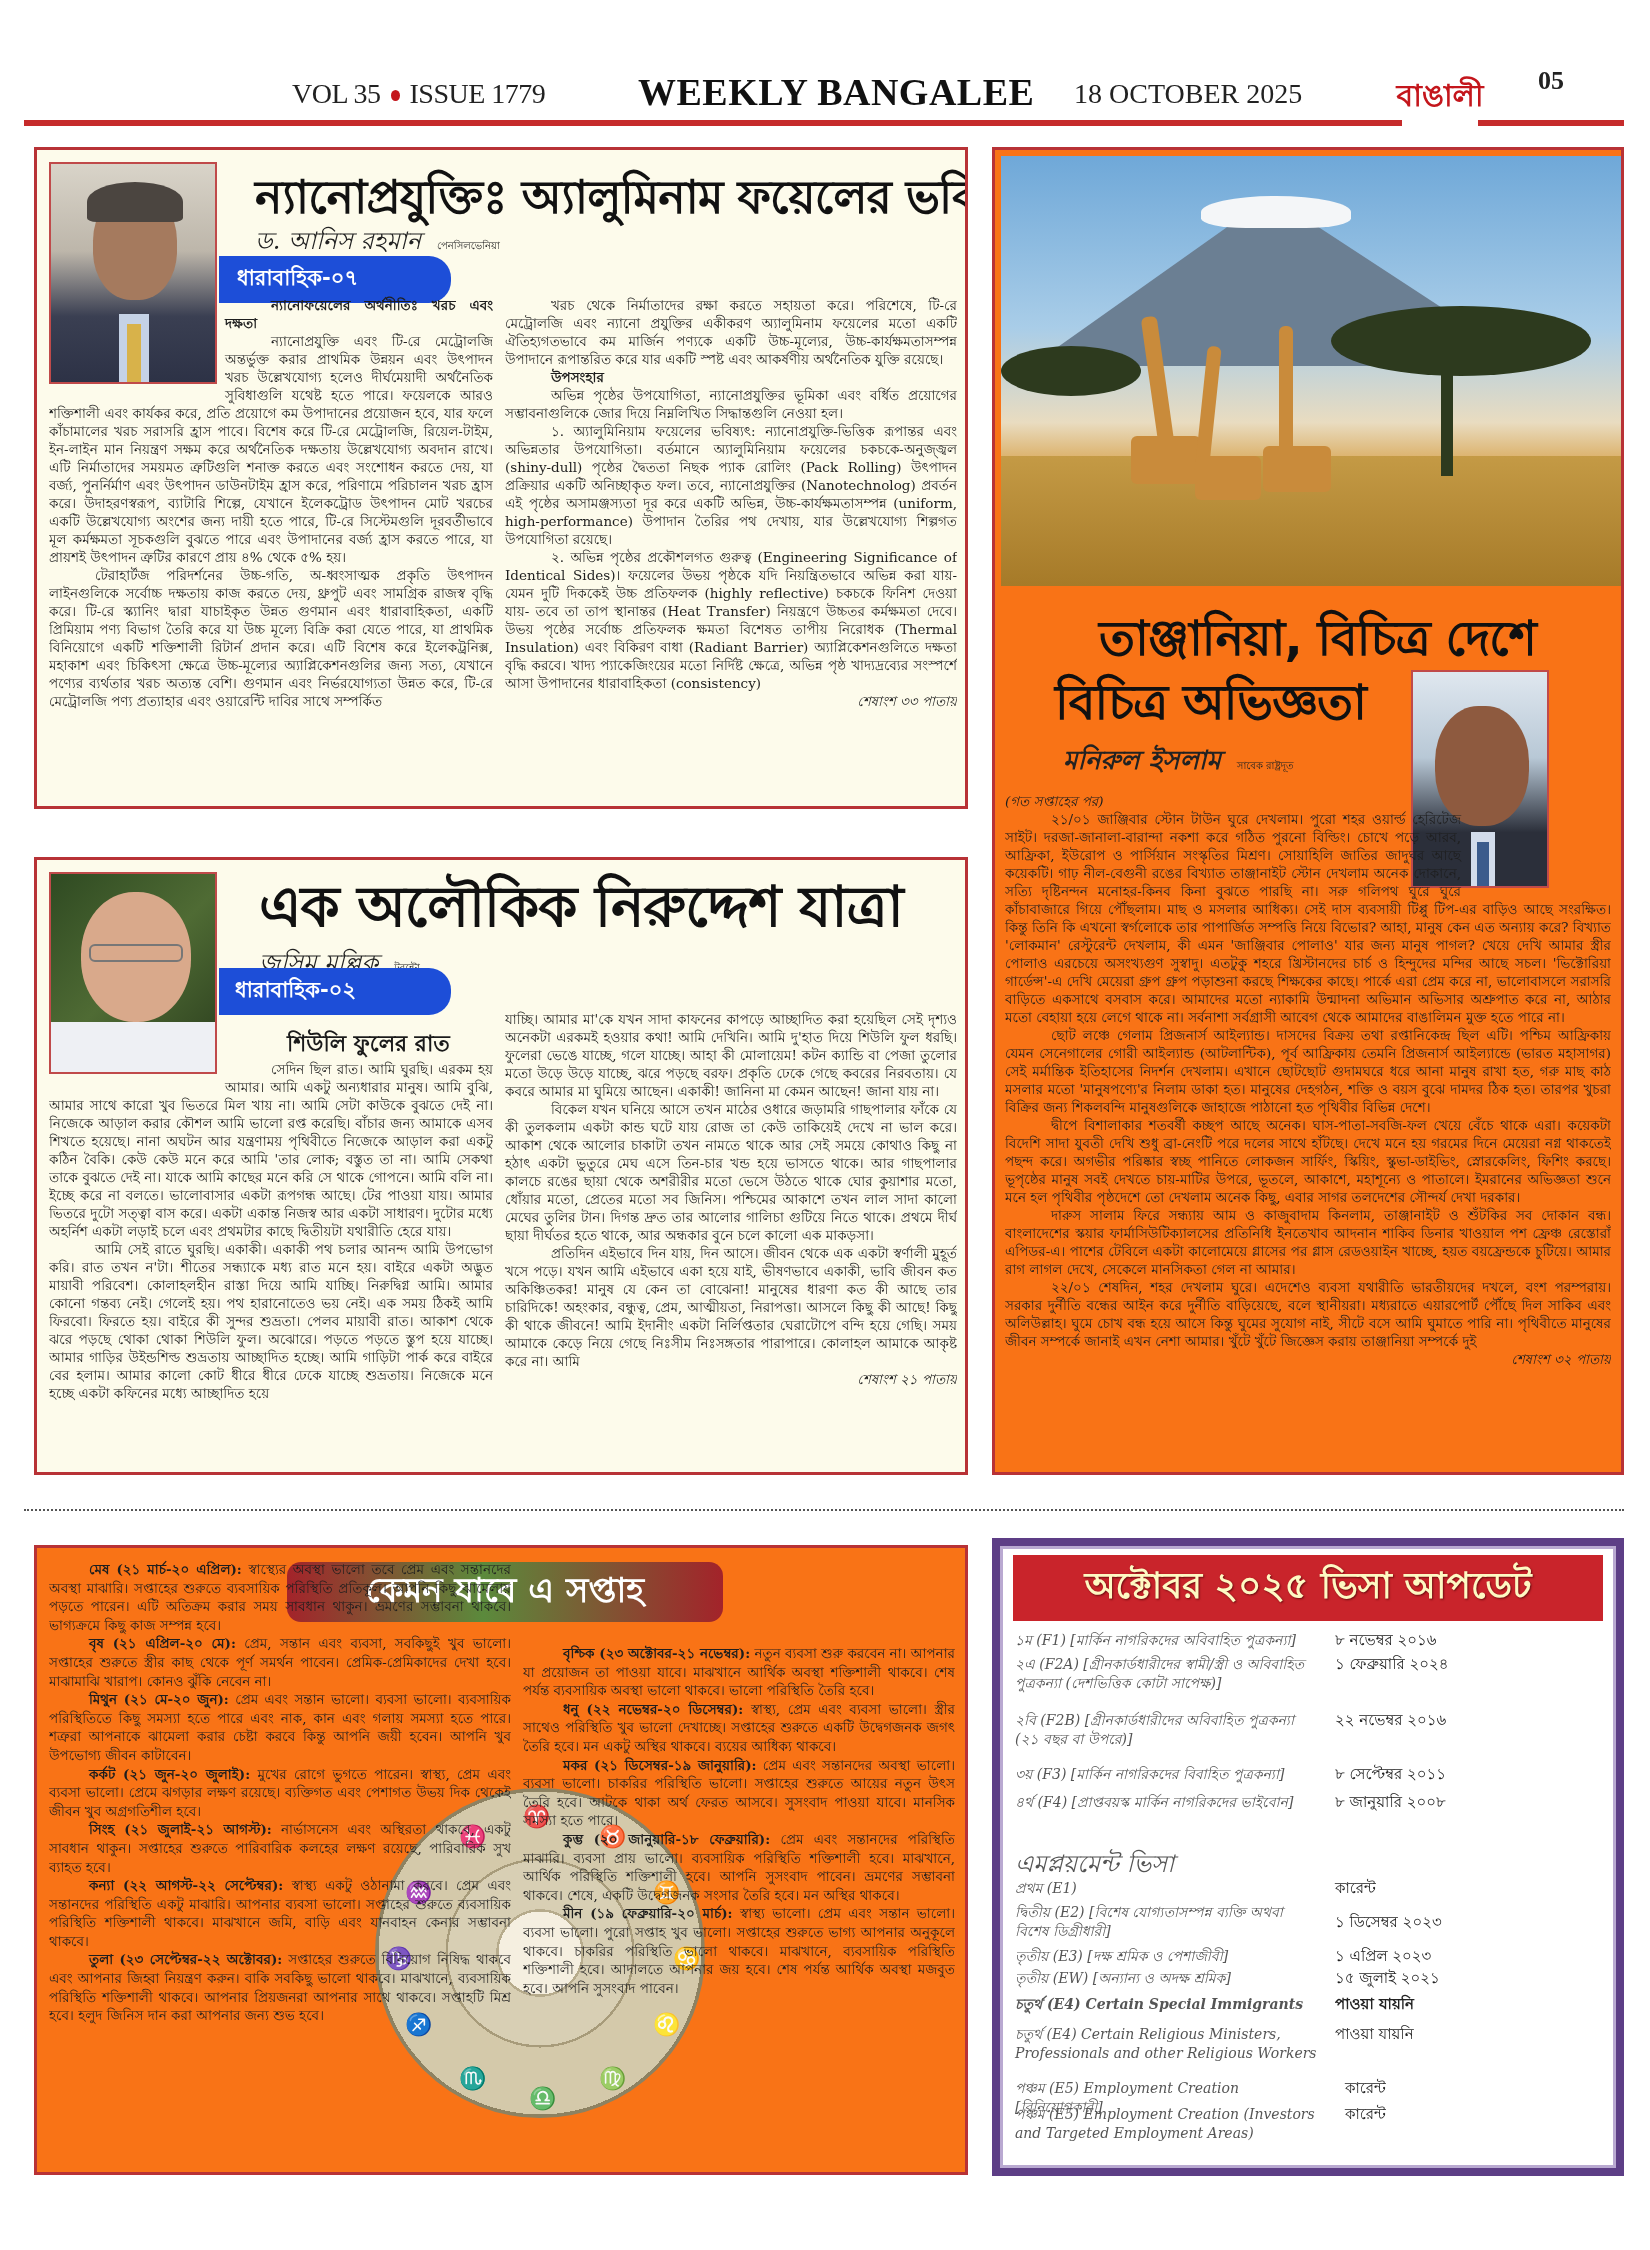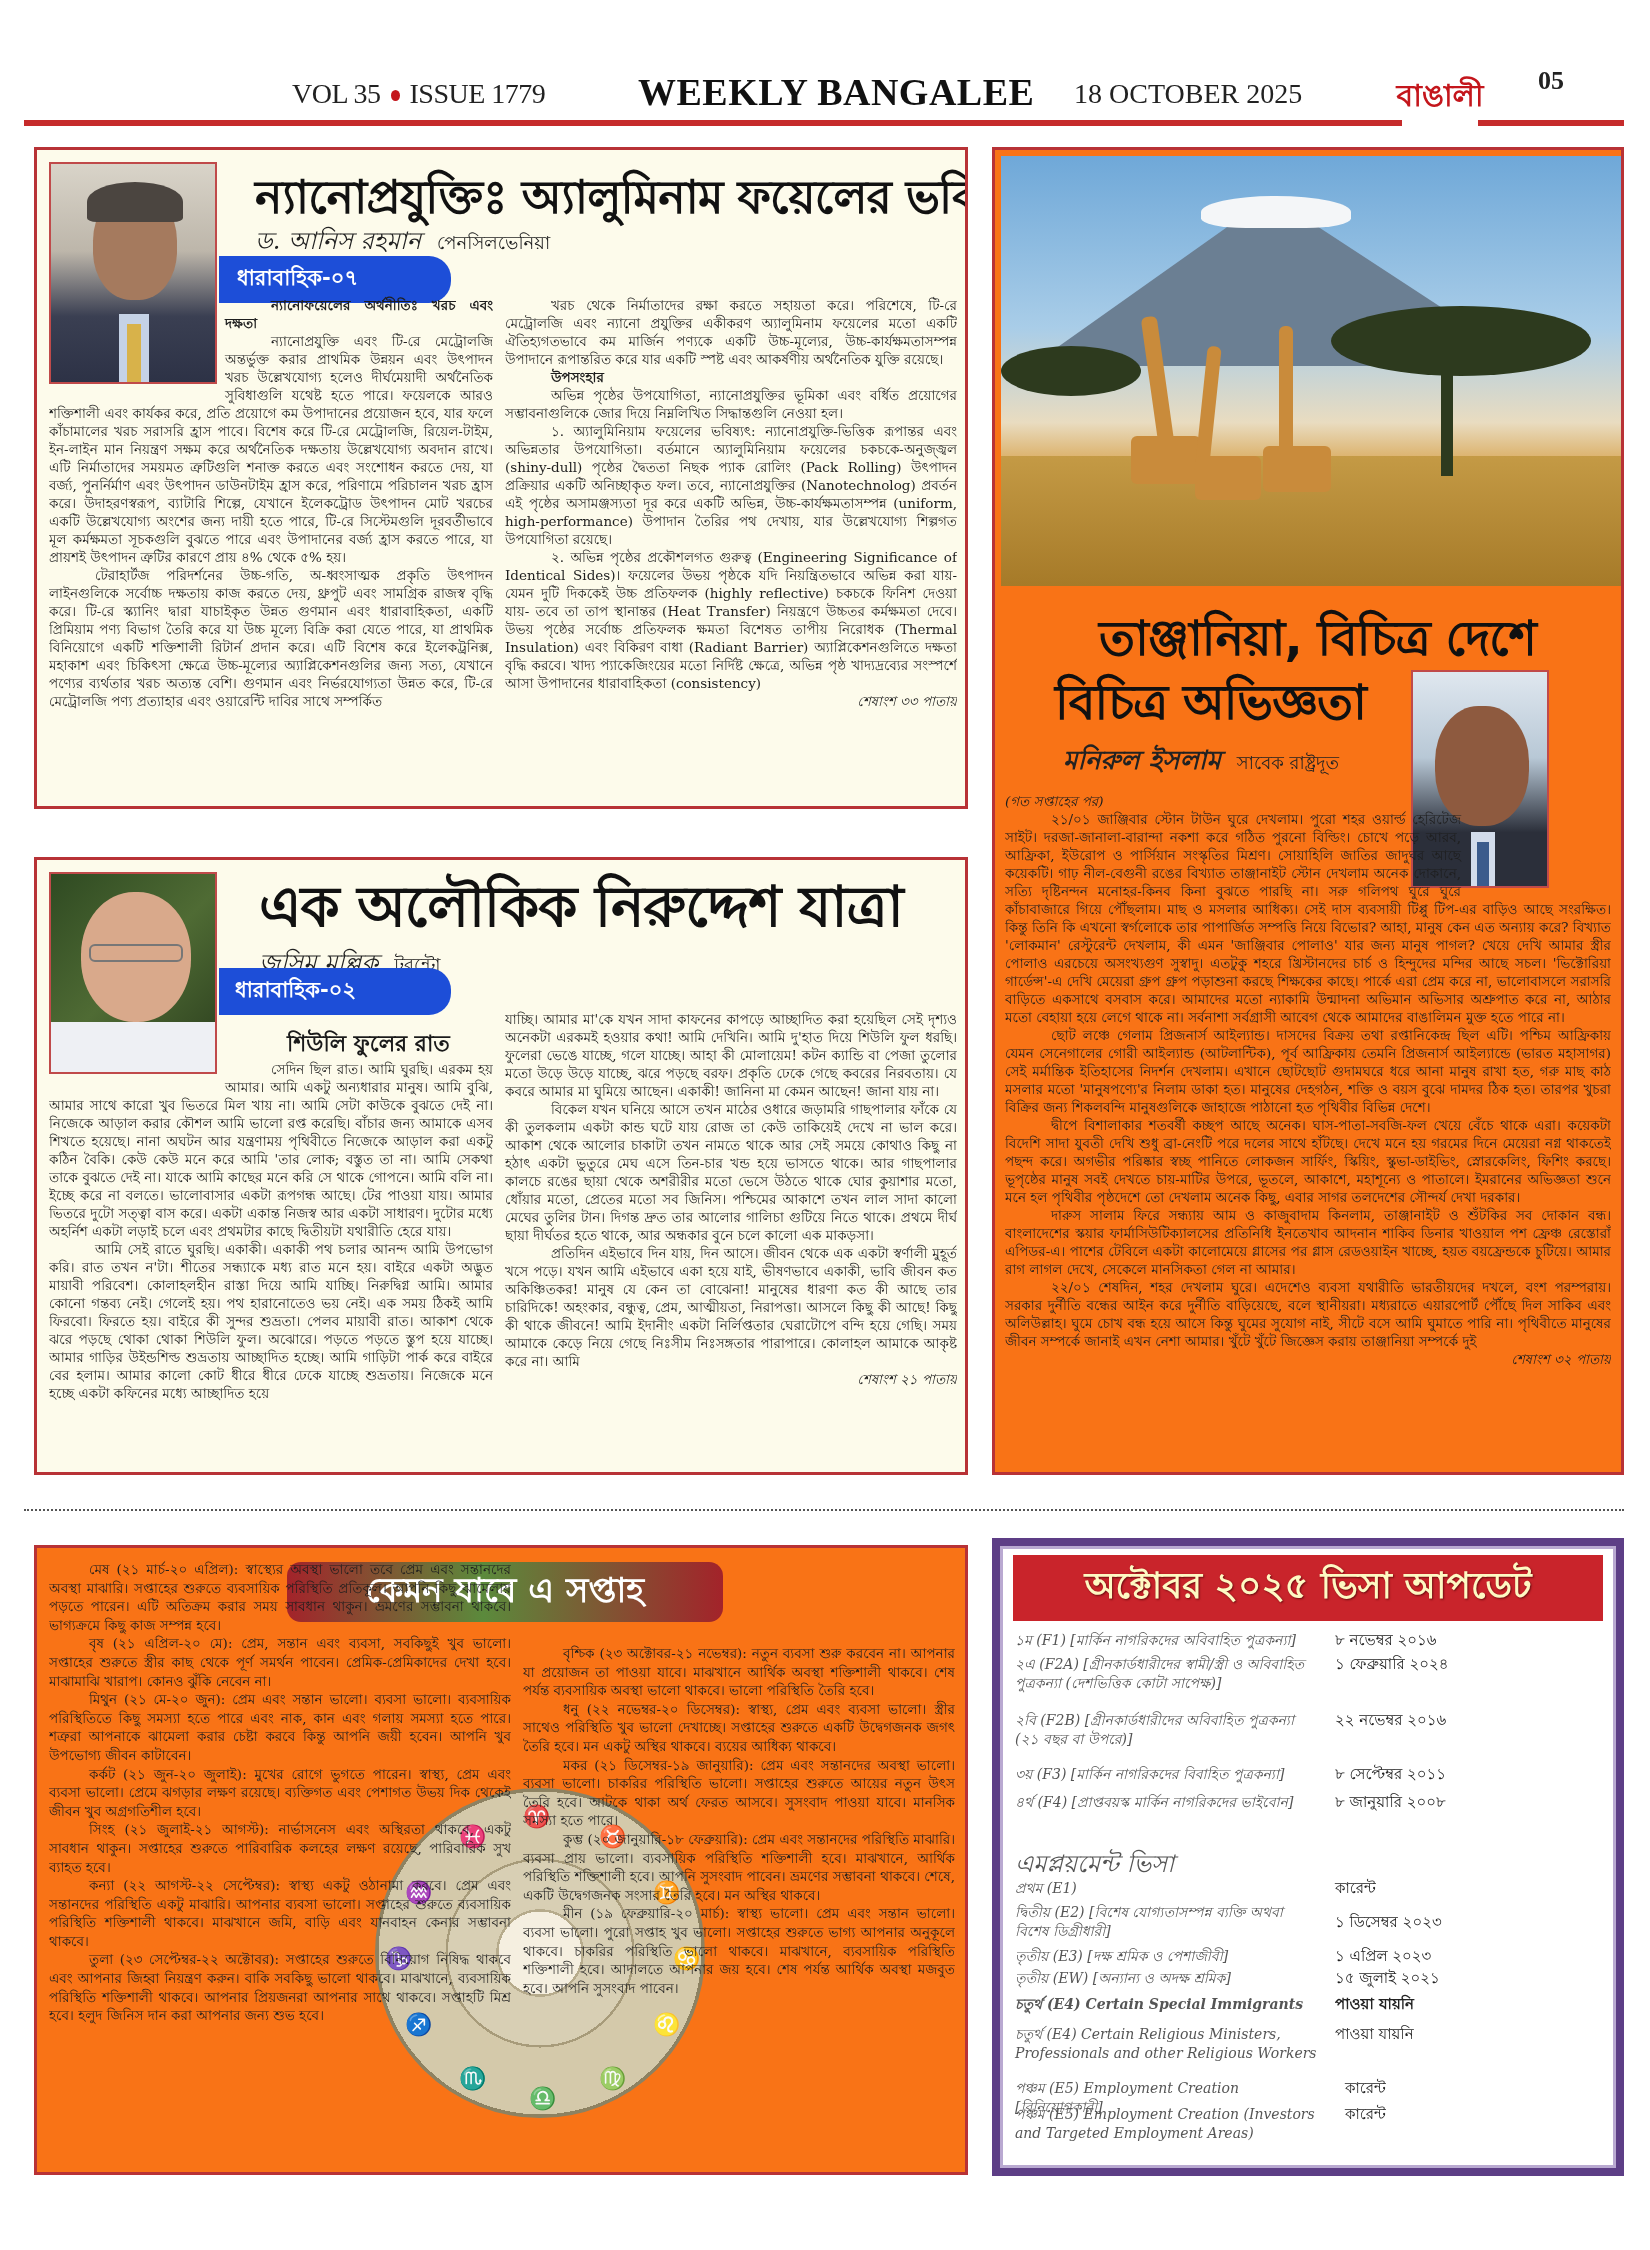--- a/index.html
+++ b/index.html
@@ -15,21 +15,21 @@
   .mh-logo { position: absolute; left: 1378px; top: 0; width: 76px; height: 70px; background: #fff; display: flex; align-items: center; justify-content: center; font-family: "DejaVu Sans", sans-serif; font-weight: bold; font-size: 30px; color: #c4161c; z-index: 2; }
   .mh-page { position: absolute; left: 1514px; top: 4px; font-family: "Liberation Serif", serif; font-size: 26px; font-weight: bold; color: #222; }
   .mh-rule { position: absolute; left: 0; top: 58px; width: 1600px; height: 6px; background: #c62b2b; }
 
   
   .box { position: absolute; border: 3px solid #b83236; background: #fdfbeb; overflow: hidden; }
   .box.white { background: #f97316; }
   .photo { position: absolute; border: 2px solid #c04a4a; overflow: hidden; }
   .headline { position: absolute; font-family: "DejaVu Sans", sans-serif; font-weight: bold; color: #111; white-space: nowrap; letter-spacing: -1px; }
   .byline { position: absolute; font-family: "DejaVu Serif", serif; font-style: italic; color: #222; white-space: nowrap; }
-  .byline .place { font-style: normal; font-size: 18px; margin-left: 16px; }
+  .byline .place { font-style: normal; font-size: 10px; margin-left: 16px; }
   .series-tag { position: absolute; background: #1d4ed8; color: #fff; font-family: "DejaVu Sans", sans-serif; font-weight: bold; font-size: 21px; padding: 6px 18px; border-radius: 0 22px 22px 0; white-space: nowrap; }
   .col { position: absolute; font-size: 13.5px; line-height: 18px; text-align: justify; color: #1e1e1e; overflow: hidden; }
   .col p { text-indent: 46px; }
   .col p.noind { text-indent: 0; }
   .col .sub { font-weight: bold; text-indent: 46px; }
   .cont { font-style: italic; float: right; }
 
   
   .tz-photo { position: absolute; left: 6px; top: 6px; width: 620px; height: 430px; overflow: hidden; }
   .tz-sky { position: absolute; inset: 0; background: linear-gradient(#6fa8d8 0%, #a9cde8 40%, #e9dcc0 62%, #d9a95a 72%, #b8862e 100%); }
@@ -37,21 +37,21 @@
   .tz-snow { position: absolute; left: 200px; top: 40px; width: 150px; height: 32px; background: #f4f6f8; border-radius: 50% 50% 30% 30%; }
   .tz-tree { position: absolute; background: #2d3a1e; border-radius: 50%; }
   .tz-grass { position: absolute; left: 0; top: 300px; width: 100%; height: 130px; background: linear-gradient(#c49a45, #a67a28); }
   .giraffe { position: absolute; background: #c98b3b; border-radius: 6px; }
 
   
   .horo-banner { position: absolute; left: 250px; top: 14px; width: 436px; height: 60px; border-radius: 14px; background: linear-gradient(90deg, #a3232a 0%, #5b8a3c 45%, #a3232a 100%); color: #fff; font-family: "DejaVu Sans", sans-serif; font-weight: bold; font-size: 34px; display: flex; align-items: center; justify-content: center; white-space: nowrap; }
   .wheel { position: absolute; left: 338px; top: 240px; width: 330px; height: 330px; border-radius: 50%; background: radial-gradient(circle, #f5efe0 0 18%, #b6ab8c 18% 19%, #d8cfb4 19% 40%, #a79b7a 40% 41%, #d4c9aa 41% 70%, #8d8262 70% 71%, #cfc3a2 71% 100%); border: 2px solid #8d8262; }
   .wheel .sign { position: absolute; font-size: 22px; color: #2b4a7c; }
   .horo-text { position: absolute; font-size: 13.5px; line-height: 18.6px; text-align: justify; color: #1e1e1e; }
-  .horo-text b { font-weight: normal; }
+  .horo-text b { font-weight: bold; }
   .horo-text p { text-indent: 40px; }
 
   
   .visa-outer { position: absolute; left: 992px; top: 1538px; width: 632px; height: 638px; background: #5d3e86; padding: 8px; }
   .visa-inner { width: 100%; height: 100%; background: #fff; border: 3px solid #b9a9d1; position: relative; overflow: hidden; }
   .visa-title { position: absolute; left: 10px; top: 6px; width: 590px; height: 66px; background: #c9242b; color: #fef9c3; font-family: "DejaVu Sans", sans-serif; font-weight: bold; font-size: 36px; display: flex; align-items: center; justify-content: center; white-space: nowrap; text-shadow: 1px 1px 2px #6b0c10; }
   .visa-row { position: absolute; left: 12px; width: 600px; font-size: 14px; line-height: 19px; color: #555; font-style: italic; }
   .visa-row .lbl { position: absolute; left: 0; width: 300px; }
   .visa-row .val { position: absolute; left: 320px; font-style: normal; color: #222; font-size: 15px; white-space: nowrap; }
   .visa-head { position: absolute; left: 12px; top: 296px; font-size: 24px; font-style: italic; color: #555; }

